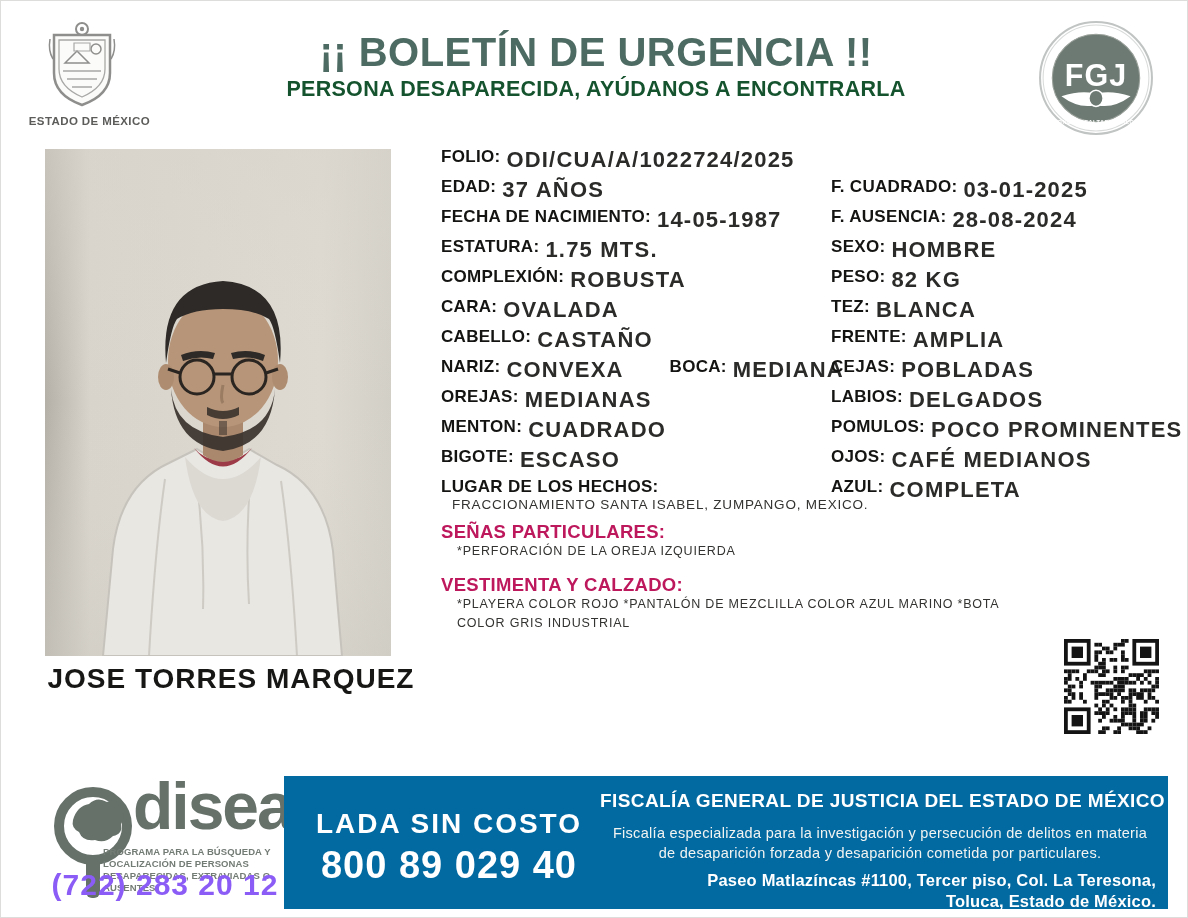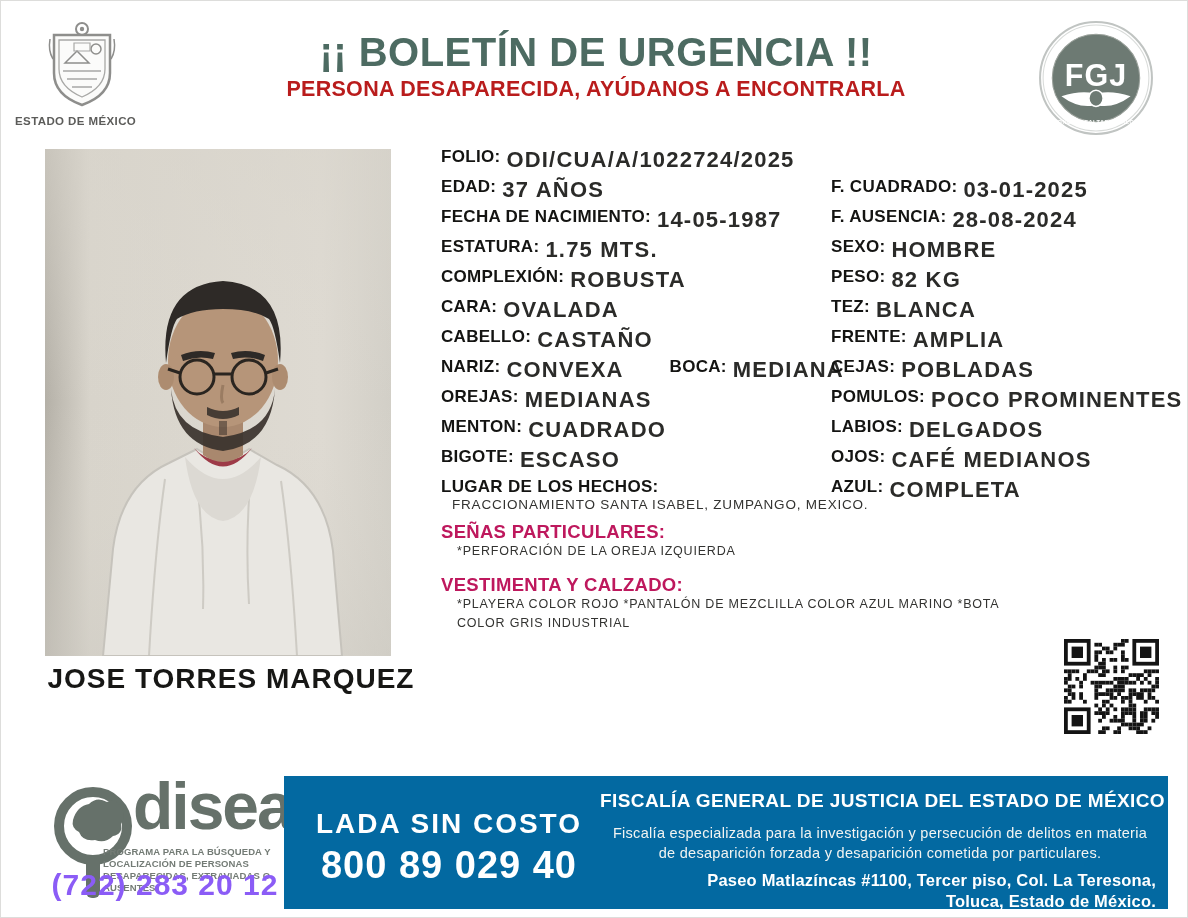--- a/index.html
+++ b/index.html
@@ -9,25 +9,25 @@
     background:#ffffff;
     border:1px solid #dddddb;
     box-sizing:border-box;
     font-family:"Liberation Sans", sans-serif;
     overflow:hidden;
   }
   
   .coat{position:absolute;left:46px;top:20px;width:70px;height:92px;}
   .coat-caption{
     position:absolute;left:14px;top:114px;width:135px;
-    text-align:left;font-size:11.5px;font-weight:700;color:#5c5c5a;letter-spacing:.4px;
+    text-align:right;font-size:11.5px;font-weight:700;color:#5c5c5a;letter-spacing:.4px;
   }
   .title-block{position:absolute;left:190px;top:30px;width:810px;text-align:center;}
   .main-title{font-size:40px;font-weight:800;color:#4d6b62;letter-spacing:.5px;line-height:1.05;}
-  .sub-title{font-size:21.5px;font-weight:800;color:#b91c1c;letter-spacing:.3px;margin-top:4px;}
+  .sub-title{font-size:21.5px;font-weight:800;color:#14532d;letter-spacing:.3px;margin-top:4px;}
   .fgj{position:absolute;left:1036px;top:18px;width:118px;height:118px;}
   
   .photo{position:absolute;left:44px;top:148px;width:346px;height:507px;}
   .person-name{
     position:absolute;left:44px;top:662px;width:372px;text-align:center;
     font-size:28px;font-weight:800;color:#171715;letter-spacing:1px;
   }
   
   .col-left{position:absolute;left:440px;top:146px;}
   .col-right{position:absolute;left:830px;top:176px;}
@@ -250,26 +250,26 @@
     </div>
     <div class="row">
       <span class="lbl">FRENTE:</span>
       <span class="val">AMPLIA</span>
     </div>
     <div class="row">
       <span class="lbl">CEJAS:</span>
       <span class="val">POBLADAS</span>
     </div>
     <div class="row">
+      <span class="lbl">LABIOS:</span>
+      <span class="val">DELGADOS</span>
+    </div>
+    <div class="row">
       <span class="lbl">POMULOS:</span>
       <span class="val">POCO PROMINENTES</span>
-    </div>
-    <div class="row">
-      <span class="lbl">LABIOS:</span>
-      <span class="val">DELGADOS</span>
     </div>
     <div class="row">
       <span class="lbl">OJOS:</span>
       <span class="val">CAFÉ MEDIANOS</span>
     </div>
     <div class="row">
       <span class="lbl">AZUL:</span>
       <span class="val">COMPLETA</span>
     </div>
   </div>

